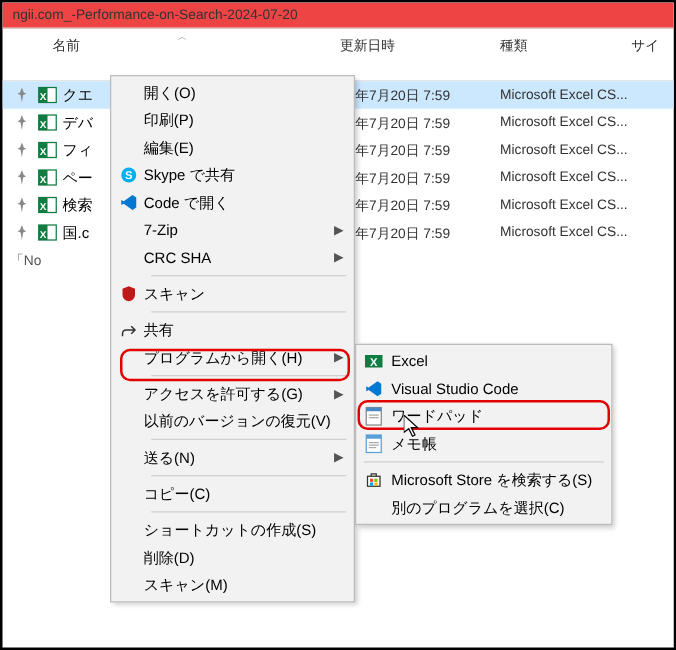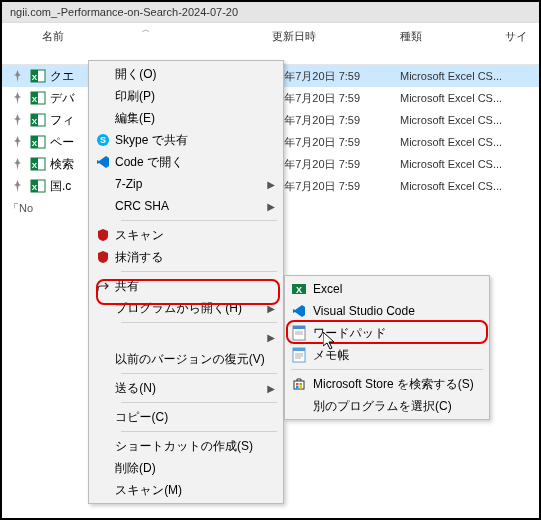--- a/index.html
+++ b/index.html
@@ -1,17 +1,17 @@
 <!DOCTYPE html>
 <html><head>
   <meta charset="utf-8">
   <style>
     * { margin: 0; padding: 0; box-sizing: border-box; }
     body { font-family: "Yu Gothic UI", "Meiryo", sans-serif; font-size: 12px; background: #fff; width: 541px; height: 520px; overflow: hidden; border: 2px solid #000; position: relative; }
-    .titlebar { background: #e5e5e5; padding: 4px 8px; font-size: 11px; color: #333; border-bottom: 1px solid #ddd; }
+    .titlebar { background: #ef4444; padding: 4px 8px; font-size: 11px; color: #333; border-bottom: 1px solid #ddd; }
     .columns { display: flex; padding: 6px 0 20px 40px; border-bottom: 1px solid #e5e5e5; font-size: 11px; color: #333; }
     .col-name { width: 230px; }
     .col-date { width: 128px; }
     .col-type { width: 105px; }
     .col-size { }
     .sort-ind { position: absolute; left: 140px; top: 22px; font-size: 8px; color: #777; }
     .rows { position: relative; }
     .row { display: flex; align-items: center; height: 22px; padding-left: 8px; }
     .row.sel { background: #cce8ff; }
     .pin { width: 14px; display: inline-flex; justify-content: center; color: #888; font-size: 9px; }
@@ -190,43 +190,36 @@
     </div>
   <div class="ctx-sep"></div>
   <div class="ctx-item">
     <span class="ctx-ico">
         <svg width="14" height="14" viewBox="0 0 14 14">
           <path d="M7 1 L12 3 V8 Q12 12 7 13 Q2 12 2 8 V3 Z" fill="#c01818"></path>
         </svg>
       </span>
     <span>スキャン</span>
   </div>
-  <div class="ctx-item">
-    <span class="ctx-ico">
-        <svg width="14" height="14" viewBox="0 0 14 14">
-          <path d="M7 1 L12 3 V8 Q12 12 7 13 Q2 12 2 8 V3 Z" fill="#c01818"></path>
-        </svg>
-      </span>
-    <span>抹消する</span>
-  </div>
   <div class="ctx-sep"></div>
   <div class="ctx-item">
     <span class="ctx-ico">
         <svg width="14" height="14" viewBox="0 0 14 14" fill="none" stroke="#333" stroke-width="1.2">
           <path d="M9 4 L12 7 L9 10 M12 7 H5 Q2 7 2 10 V12"></path>
         </svg>
       </span>
     <span>共有</span>
   </div>
   <div class="ctx-item">
       <span>プログラムから開く(H)</span>
       <span class="ctx-arrow">▶</span>
     </div>
   <div class="ctx-sep"></div>
   <div class="ctx-item">
+      <span>アクセスを許可する(G)</span>
       <span class="ctx-arrow">▶</span>
     </div>
   <div class="ctx-item">
       <span>以前のバージョンの復元(V)</span>
     </div>
   <div class="ctx-sep"></div>
   <div class="ctx-item">
       <span>送る(N)</span>
       <span class="ctx-arrow">▶</span>
     </div>

